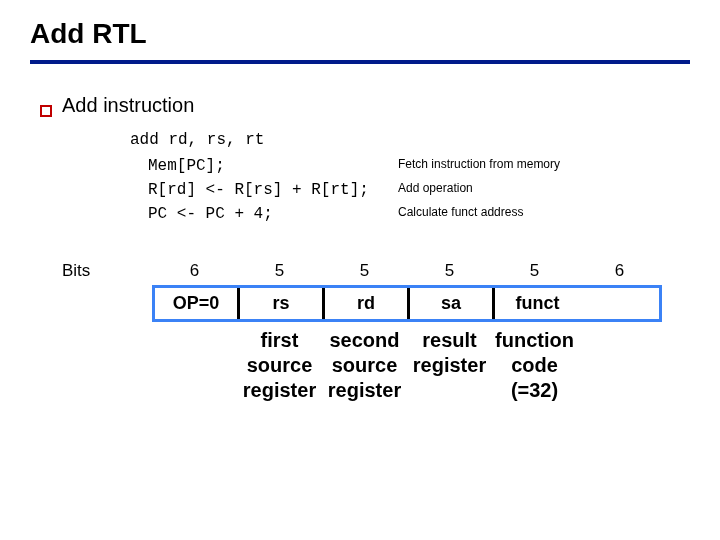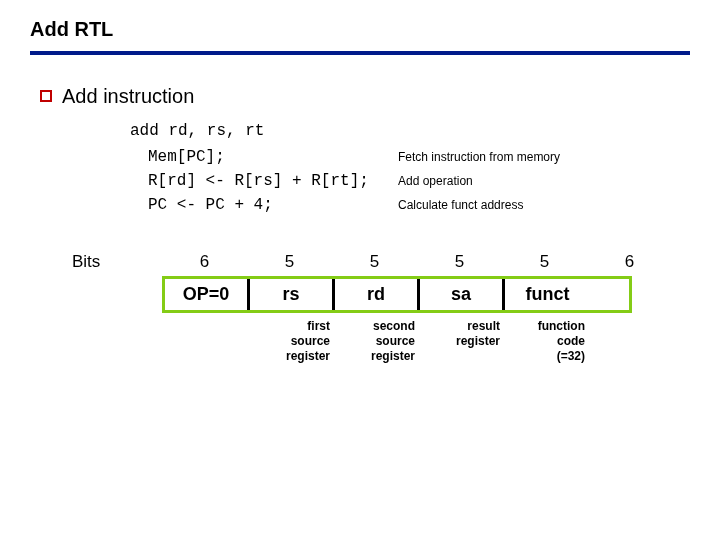--- a/index.html
+++ b/index.html
@@ -5,32 +5,32 @@
   * { box-sizing: border-box; margin: 0; padding: 0; }
   body {
     width: 720px;
     height: 540px;
     background: #fff;
     font-family: Arial, Helvetica, sans-serif;
     color: #000;
     padding: 18px 30px 0 30px;
   }
   .title {
-    font-size: 20px;
+    font-size: 28px;
     font-weight: bold;
     margin-bottom: 10px;
   }
   .rule {
     border: none;
     border-top: 4px solid #001a8a;
     margin-bottom: 30px;
   }
   .section {
     display: flex;
-    align-items: flex-start;
+    align-items: flex-end;
     margin-left: 10px;
     margin-bottom: 14px;
   }
   .bullet {
     width: 12px;
     height: 12px;
     border: 2px solid #c00000;
     margin-top: 5px;
     margin-right: 10px;
     flex-shrink: 0;
@@ -46,62 +46,61 @@
   .syntax-line {
     margin-left: 100px;
     margin-bottom: 8px;
   }
   .rtl-block {
     margin-left: 118px;
     margin-bottom: 34px;
   }
   .rtl-row {
     display: flex;
-    align-items: center;
+    align-items: flex-start;
     margin-bottom: 6px;
   }
   .rtl-code { width: 250px; }
   .rtl-desc { font-size: 12px; }
   .format-block {
-    margin-left: 42px;
+    margin-left: 32px;
   }
   .format-row {
     display: flex;
     align-items: center;
   }
   .bits-label {
     width: 90px;
     font-size: 17px;
     text-align: left;
   }
   .cell {
     text-align: center;
     font-size: 17px;
   }
   .bits-row .cell { padding: 4px 0; }
   .field-row {
-    border: 3px solid #84cc16;
+    border: 3px solid #3b82f6;
     display: flex;
     margin-left: 90px;
-    width: 470px;
+    width: 510px;
   }
   .field-row .cell {
     border-right: 3px solid #000;
     font-weight: bold;
     padding: 5px 0;
     font-size: 18px;
   }
   .field-row .cell:last-child { border-right: none; }
   .desc-row { margin-top: 6px; align-items: flex-start; }
   .desc-row .cell {
-    font-size: 12px;
+    font-size: 20px;
     font-weight: bold;
     line-height: 1.25;
     padding: 0 2px;
-    text-align: right;
   }
   .w6 { width: 85px; }
   .w5 { width: 85px; }
   .spacer { width: 90px; flex-shrink: 0; }
 </style>
 </head>
 <body>
 
 <div class="title">Add RTL</div>
 <hr class="rule">

